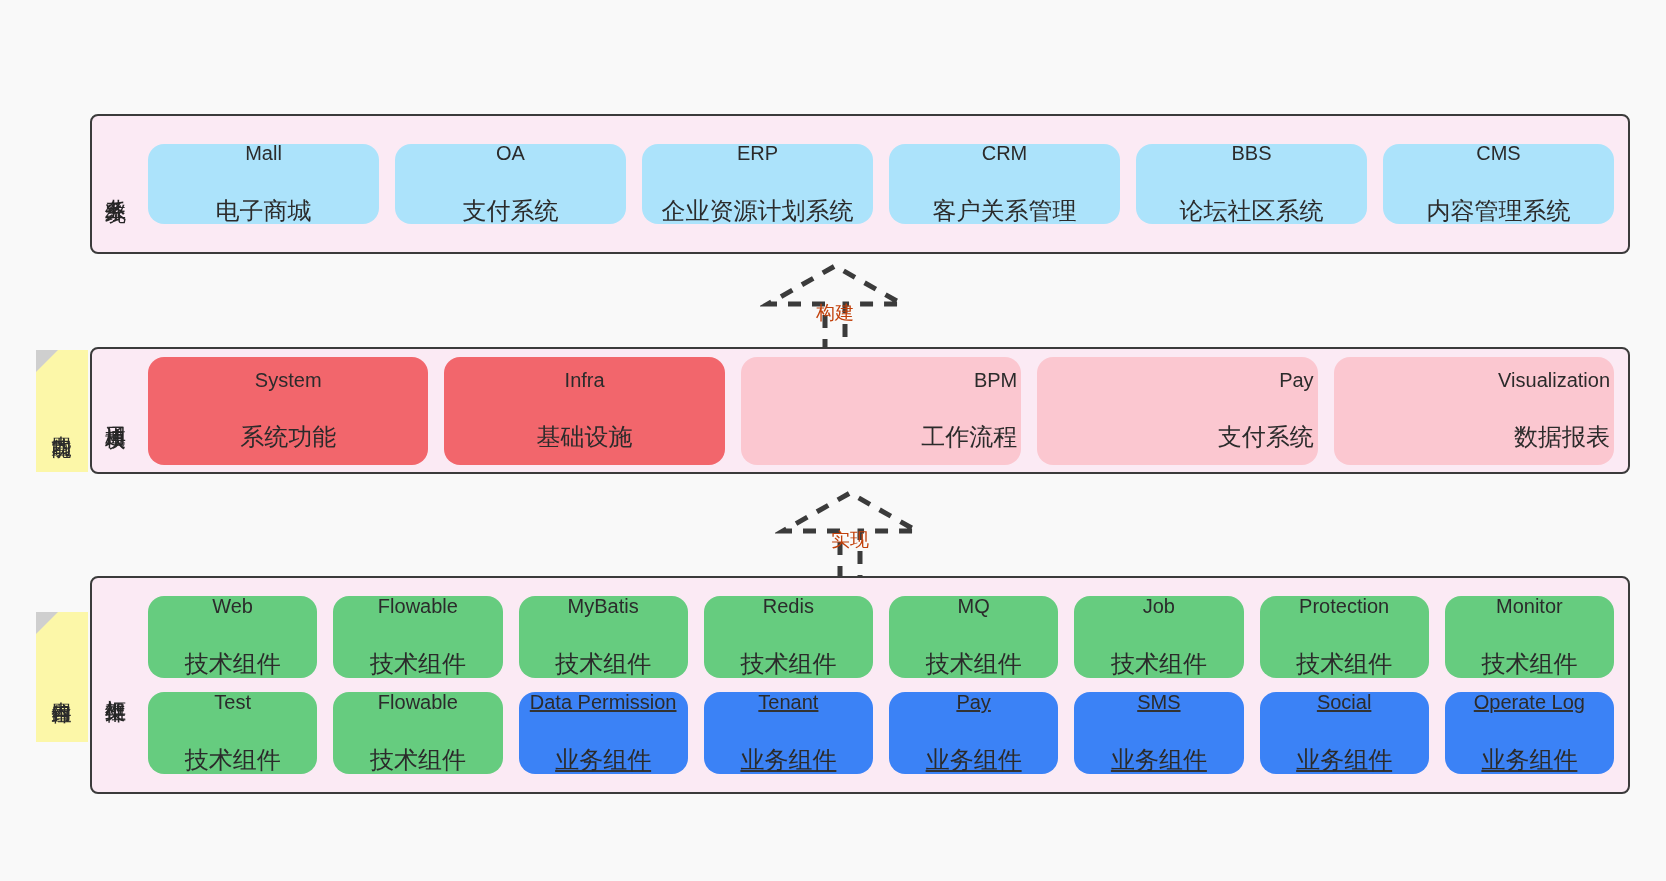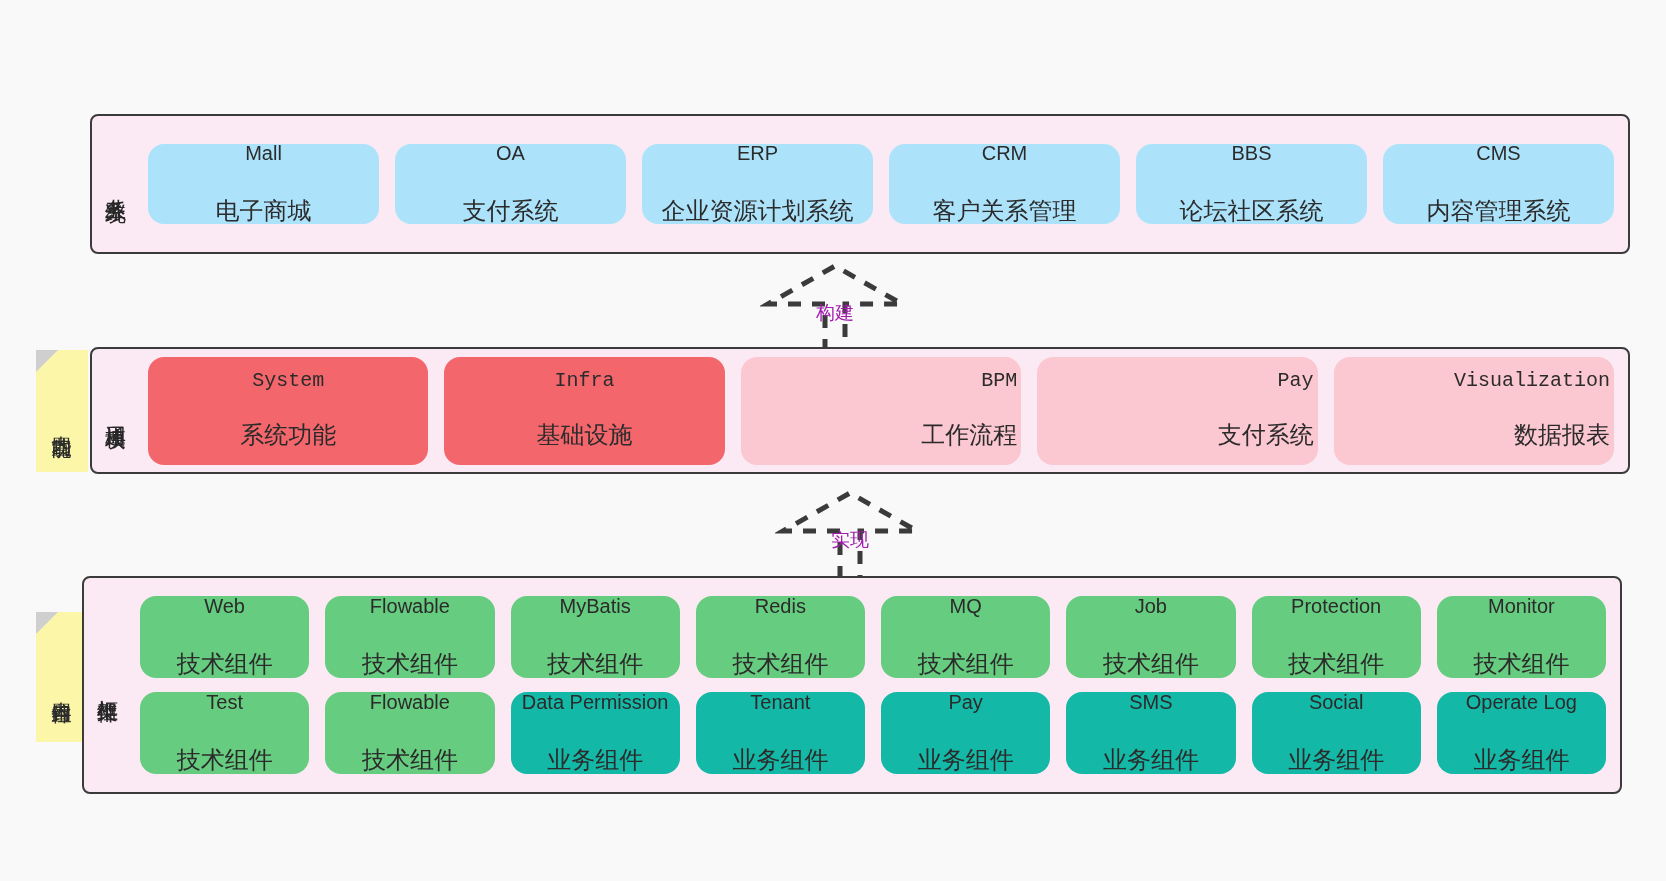--- a/index.html
+++ b/index.html
@@ -77,24 +77,24 @@
   }
   .card .t2 {
     font-size: 24px;
     color: #2b2b2b;
   }
 
   .c-blue        { background: #ace3fb; }
   .c-red         { background: #f2666c; }
   .c-pink        { background: #fbc7d0; align-items: flex-end; }
   .c-green       { background: #66cc7f; }
-  .c-green-light { background: #14b8a6; }
+  .c-green-light { background: #3b82f6; text-decoration: underline; }
 
   .sys-row .card  { height: 80px; }
-  .mod-row .card  { height: 108px; font-family: Liberation Mono, monospace; }
+  .mod-row .card  { height: 108px; }
   .fw-row .card   { height: 82px; }
 
   
   .sticky {
     position: absolute;
     box-sizing: border-box;
     background: #fcf7a8;
     width: 52px;
     display: flex;
     align-items: center;
@@ -127,21 +127,21 @@
     display: block;
     width: 150px;
     height: 90px;
   }
   .arrow-label {
     position: absolute;
     left: 50%;
     transform: translateX(-50%);
     bottom: 26px;
     font-size: 19px;
-    color: #a21caf;
+    color: #c2410c;
     background: transparent;
     white-space: nowrap;
   }
 </style>
 </head>
 <body>
 
 <div class="layer" id="layer-business" style="left:90px; top:114px; width:1540px; height:140px;">
   <div class="layer-title">业务系统</div>
   <div class="layer-body">
@@ -217,21 +217,21 @@
   <svg viewBox="0 0 150 90" xmlns="http://www.w3.org/2000/svg">
     <path d="M 65 90 L 65 42 L 8 42 L 75 4 L 142 42 L 85 42 L 85 90 Z" fill="none" stroke="#3b3b3b" stroke-width="5" stroke-dasharray="13,11" stroke-linejoin="miter"></path>
   </svg>
   <span class="arrow-label">实现</span>
 </div>
 
 <div class="sticky" style="left:36px; top:612px; height:130px;">
   <span>内置组件</span>
 </div>
 
-<div class="layer" id="layer-framework" style="left:82px; top:576px; width:1540px; height:218px;">
+<div class="layer" id="layer-framework" style="left:90px; top:576px; width:1540px; height:218px;">
   <div class="layer-title">框架组件</div>
   <div class="layer-body">
 
     <div class="row fw-row">
       <div class="card c-green">
         <span class="t1">Web</span>
         <span class="t2">技术组件</span>
       </div>
       <div class="card c-green">
         <span class="t1">Flowable</span>

